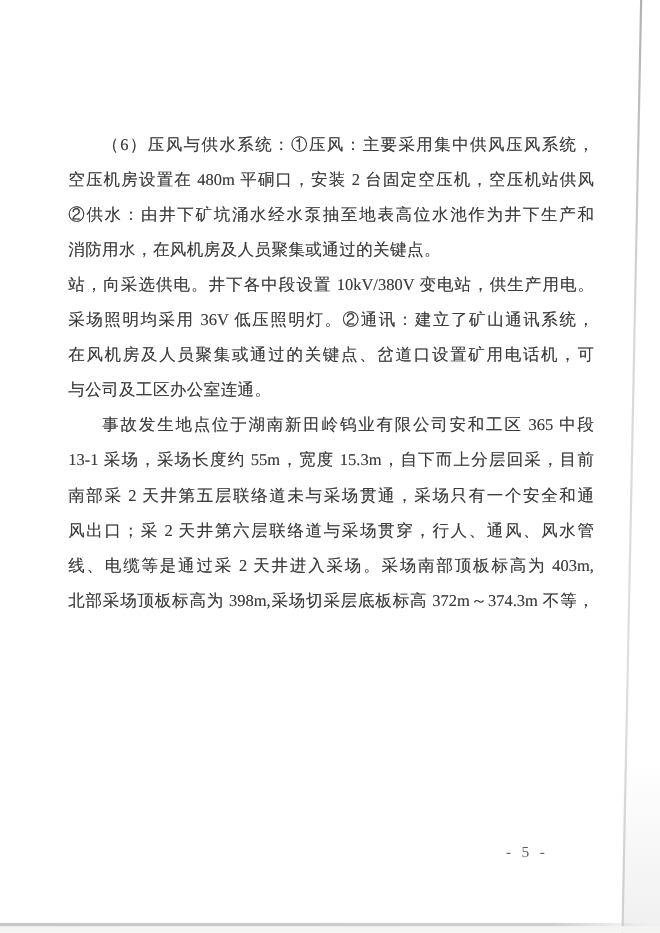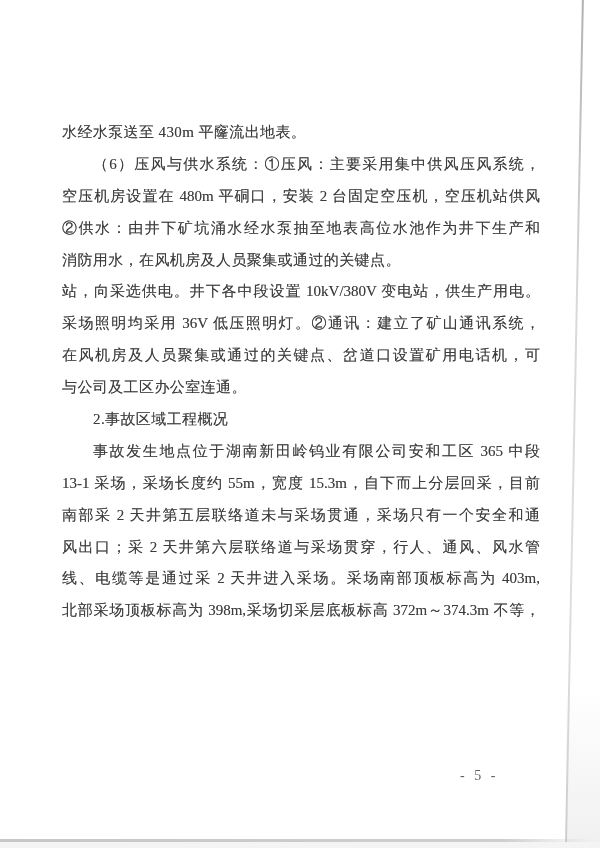--- a/index.html
+++ b/index.html
@@ -95,30 +95,28 @@
     height: 6.5px;
     background: #f4f4f3;
   }
 </style>
 </head>
 <body style="--ink: #3d3d3d; --pgink: #5f5f5f;">
 
 <div class="page">
 
   <div class="text-block">
-      <div class="line">水经水泵送至 430m 平窿流出地表。</div>
       <div class="line indent justify">（6）压风与供水系统：①压风：主要采用集中供风压风系统，</div>
       <div class="line justify">空压机房设置在 480m 平硐口，安装 2 台固定空压机，空压机站供风</div>
       <div class="line justify">②供水：由井下矿坑涌水经水泵抽至地表高位水池作为井下生产和</div>
       <div class="line">消防用水，在风机房及人员聚集或通过的关键点。</div>
       <div class="line justify">站，向采选供电。井下各中段设置 10kV/380V 变电站，供生产用电。</div>
       <div class="line justify">采场照明均采用 36V 低压照明灯。②通讯：建立了矿山通讯系统，</div>
       <div class="line justify">在风机房及人员聚集或通过的关键点、岔道口设置矿用电话机，可</div>
       <div class="line">与公司及工区办公室连通。</div>
-      <div class="line indent">2.事故区域工程概况</div>
       <div class="line indent justify">事故发生地点位于湖南新田岭钨业有限公司安和工区 365 中段</div>
       <div class="line justify">13-1 采场，采场长度约 55m，宽度 15.3m，自下而上分层回采，目前</div>
       <div class="line justify">南部采 2 天井第五层联络道未与采场贯通，采场只有一个安全和通</div>
       <div class="line justify">风出口；采 2 天井第六层联络道与采场贯穿，行人、通风、风水管</div>
       <div class="line justify">线、电缆等是通过采 2 天井进入采场。采场南部顶板标高为 403m,</div>
       <div class="line justify">北部采场顶板标高为 398m,采场切采层底板标高 372m～374.3m 不等，</div>
     </div>
 
   <div class="page-number">- 5 -</div>
 

